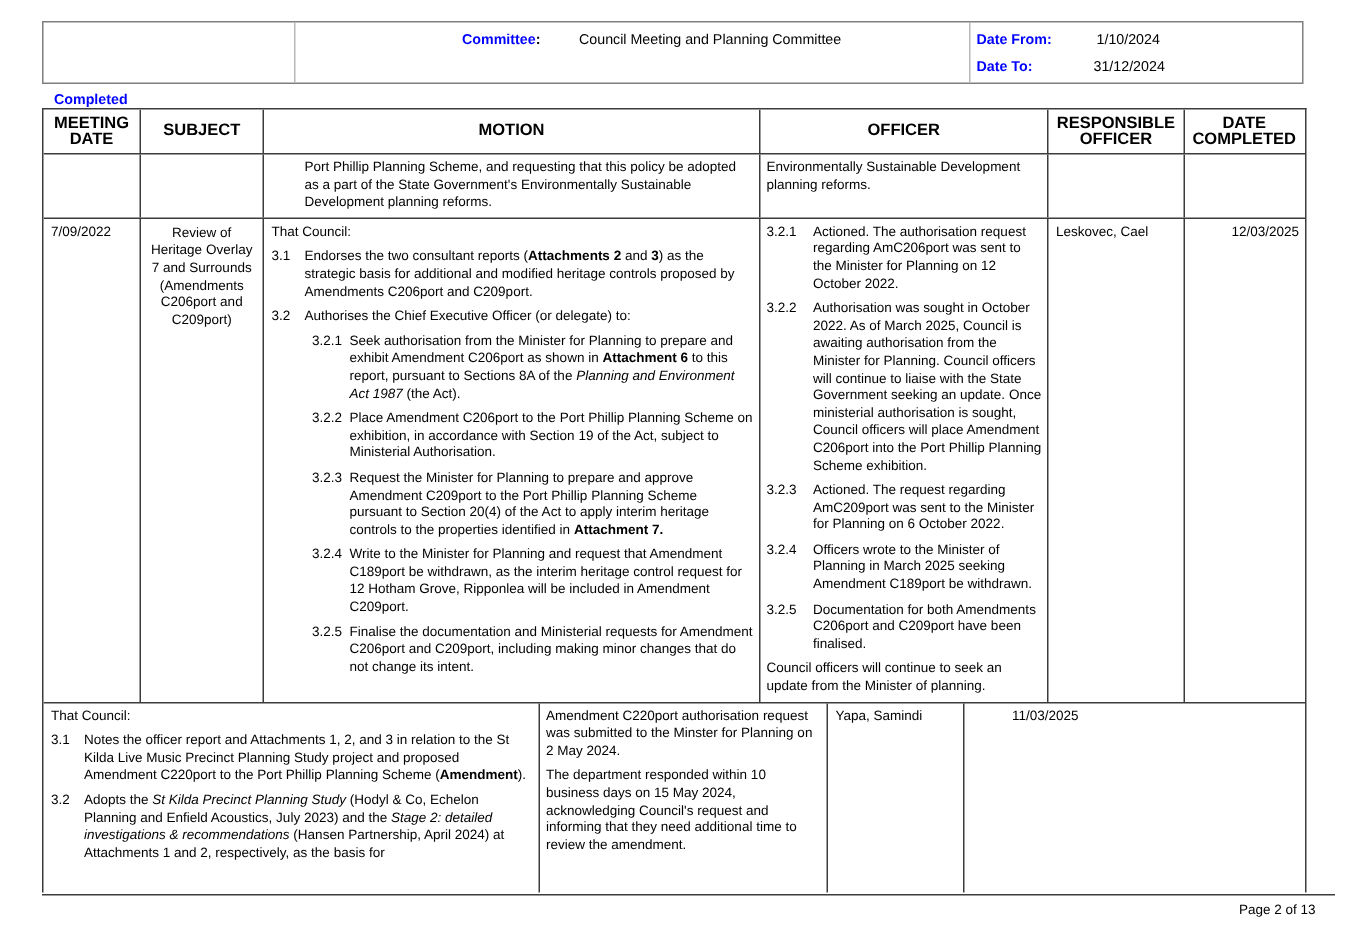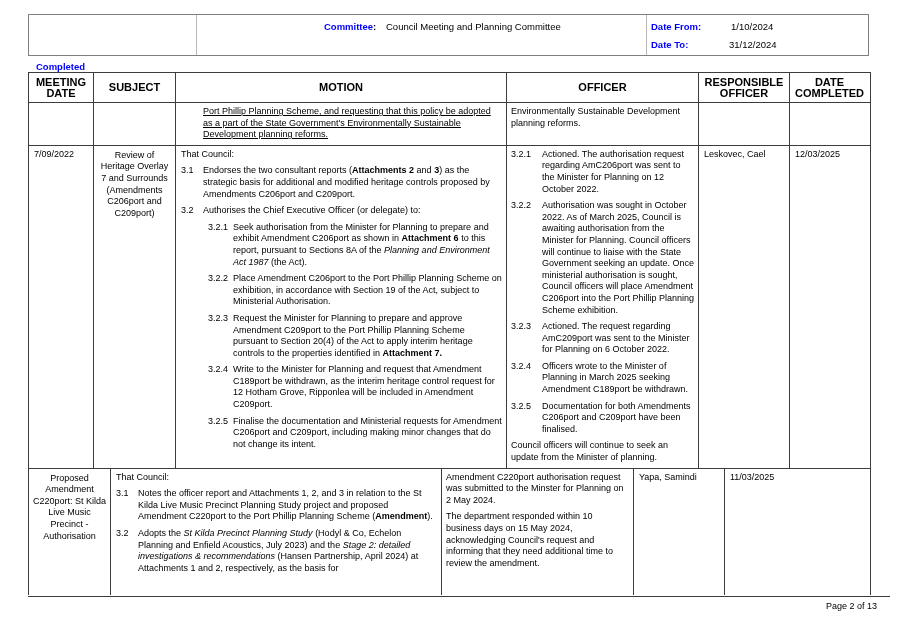--- a/index.html
+++ b/index.html
@@ -22,53 +22,53 @@
 
   
   .tbl{
     position:absolute;left:28px;top:72px;width:841px;height:522px;
     border-top:1px solid #3c3c3c;border-left:1px solid #3c3c3c;border-right:1px solid #3c3c3c;
     overflow:hidden;font-size:9px;line-height:11.6px;
   }
   .trow{display:flex;border-bottom:1px solid #3c3c3c;align-items:stretch;}
   .trow:last-child{border-bottom:none;min-height:150px;}
   .cell{border-right:1px solid #3c3c3c;box-sizing:border-box;flex:0 0 auto;}
-  .cell:last-child{border-right:none;}
+  .cell:last-child{border-right:none;text-align:right;}
   .c0{width:65px;padding:3px 3px 3px 5px;}
   .c1{width:82px;padding:4px 3px;text-align:center;}
   .c2{width:331px;padding:3px 4px 4px 5px;}
   .c3{width:192px;padding:3px 3px 4px 4px;}
   .c4{width:91px;padding:3px 3px 3px 5px;}
   .c5{width:79px;padding:3px 3px 3px 5px;}
   .thead{font-weight:bold;font-size:11px;line-height:11px;}
   .thead .cell{display:flex;align-items:center;justify-content:center;text-align:center;
     padding:3px 2px;height:29px;}
   .blk{display:flex;align-items:flex-start;}
   .blk + .blk{margin-top:5px;}
   .num{flex:0 0 auto;}
   .txt{flex:1 1 auto;}
   .mo.lv1 .num{width:22px;}
   .mo.lv2{margin-left:27px;}
   .mo.lv2 .num{width:25px;}
   .cm.lv2 .num{width:31px;}
-  .mo.cont{margin-left:22px;text-decoration:underline;}
+  .mo.cont{margin-left:22px;}
   .cm.cont{}
 
   
   .footrule{position:absolute;left:28px;top:596px;width:862px;border-top:1px solid #3c3c3c;}
   .pagenum{position:absolute;top:601px;right:21px;font-size:9px;}
 </style>
 </head>
 <body>
 
 <div class="hdrbox">
   <span class="hdr-div" style="left:167px;"></span>
   <span class="hdr-div" style="left:617px;"></span>
   <span class="hdr-item blue" style="left:7px;top:6px;margin-top:40px;">Completed</span>
-  <span class="hdr-item" style="left:295px;top:6px;"><span class="blue">Committee</span><span class="b">:</span></span>
+  <span class="hdr-item" style="left:279px;top:6px;"><span class="blue">Committee</span><span class="b">:</span></span>
   <span class="hdr-item" style="left:357px;top:6px;">Council Meeting and Planning Committee</span>
   <span class="hdr-item blue" style="left:622px;top:6px;">Date From:</span>
   <span class="hdr-item" style="left:702px;top:6px;">1/10/2024</span>
   <span class="hdr-item blue" style="left:622px;top:24px;">Date To:</span>
   <span class="hdr-item" style="left:700px;top:24px;">31/12/2024</span>
 </div>
 
 <div class="tbl">
   <div class="trow thead">
     <div class="cell c0">MEETING DATE</div>
@@ -153,21 +153,20 @@
             <span class="txt"><span>Documentation for both Amendments C206port and C209port have been finalised.</span></span>
           </div>
           <div class="blk cm lv0">
             <span class="txt"><span>Council officers will continue to seek an update from the Minister of planning.</span></span>
           </div>
         </div>
         <div class="cell c4">Leskovec, Cael</div>
         <div class="cell c5">12/03/2025</div>
       </div>
       <div class="trow">
-        <div class="cell c1">Proposed Amendment C220port: St Kilda Live Music Precinct - Authorisation</div>
         <div class="cell c2">
           <div class="blk mo lv0">
             <span class="txt"><span>That Council:</span></span>
           </div>
           <div class="blk mo lv1">
             <span class="num">3.1</span>
             <span class="txt"><span>Notes the officer report and Attachments 1, 2, and 3 in relation to the St Kilda Live Music Precinct Planning Study project and proposed Amendment C220port to the Port Phillip Planning Scheme (</span><span class="b ">Amendment</span><span>).</span></span>
           </div>
           <div class="blk mo lv1">
             <span class="num">3.2</span>

